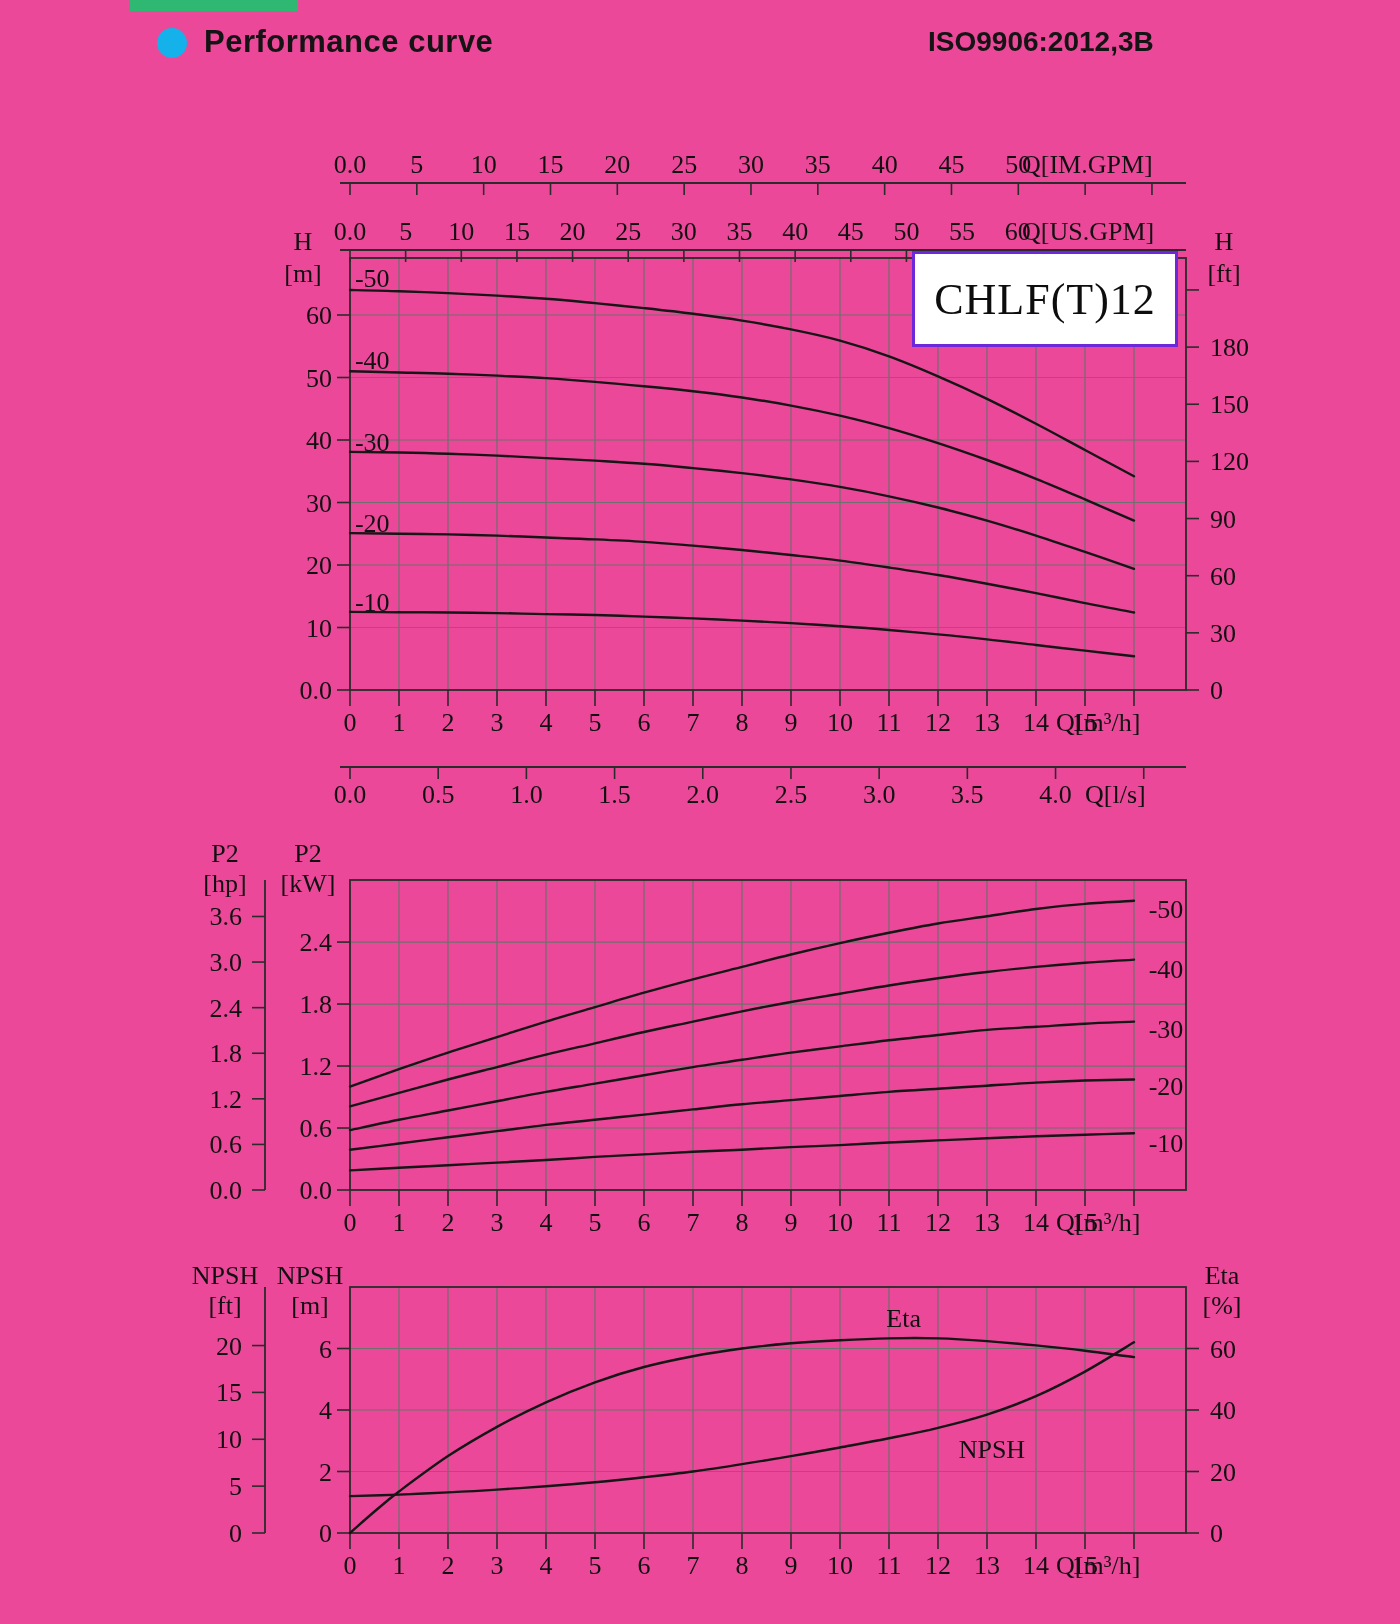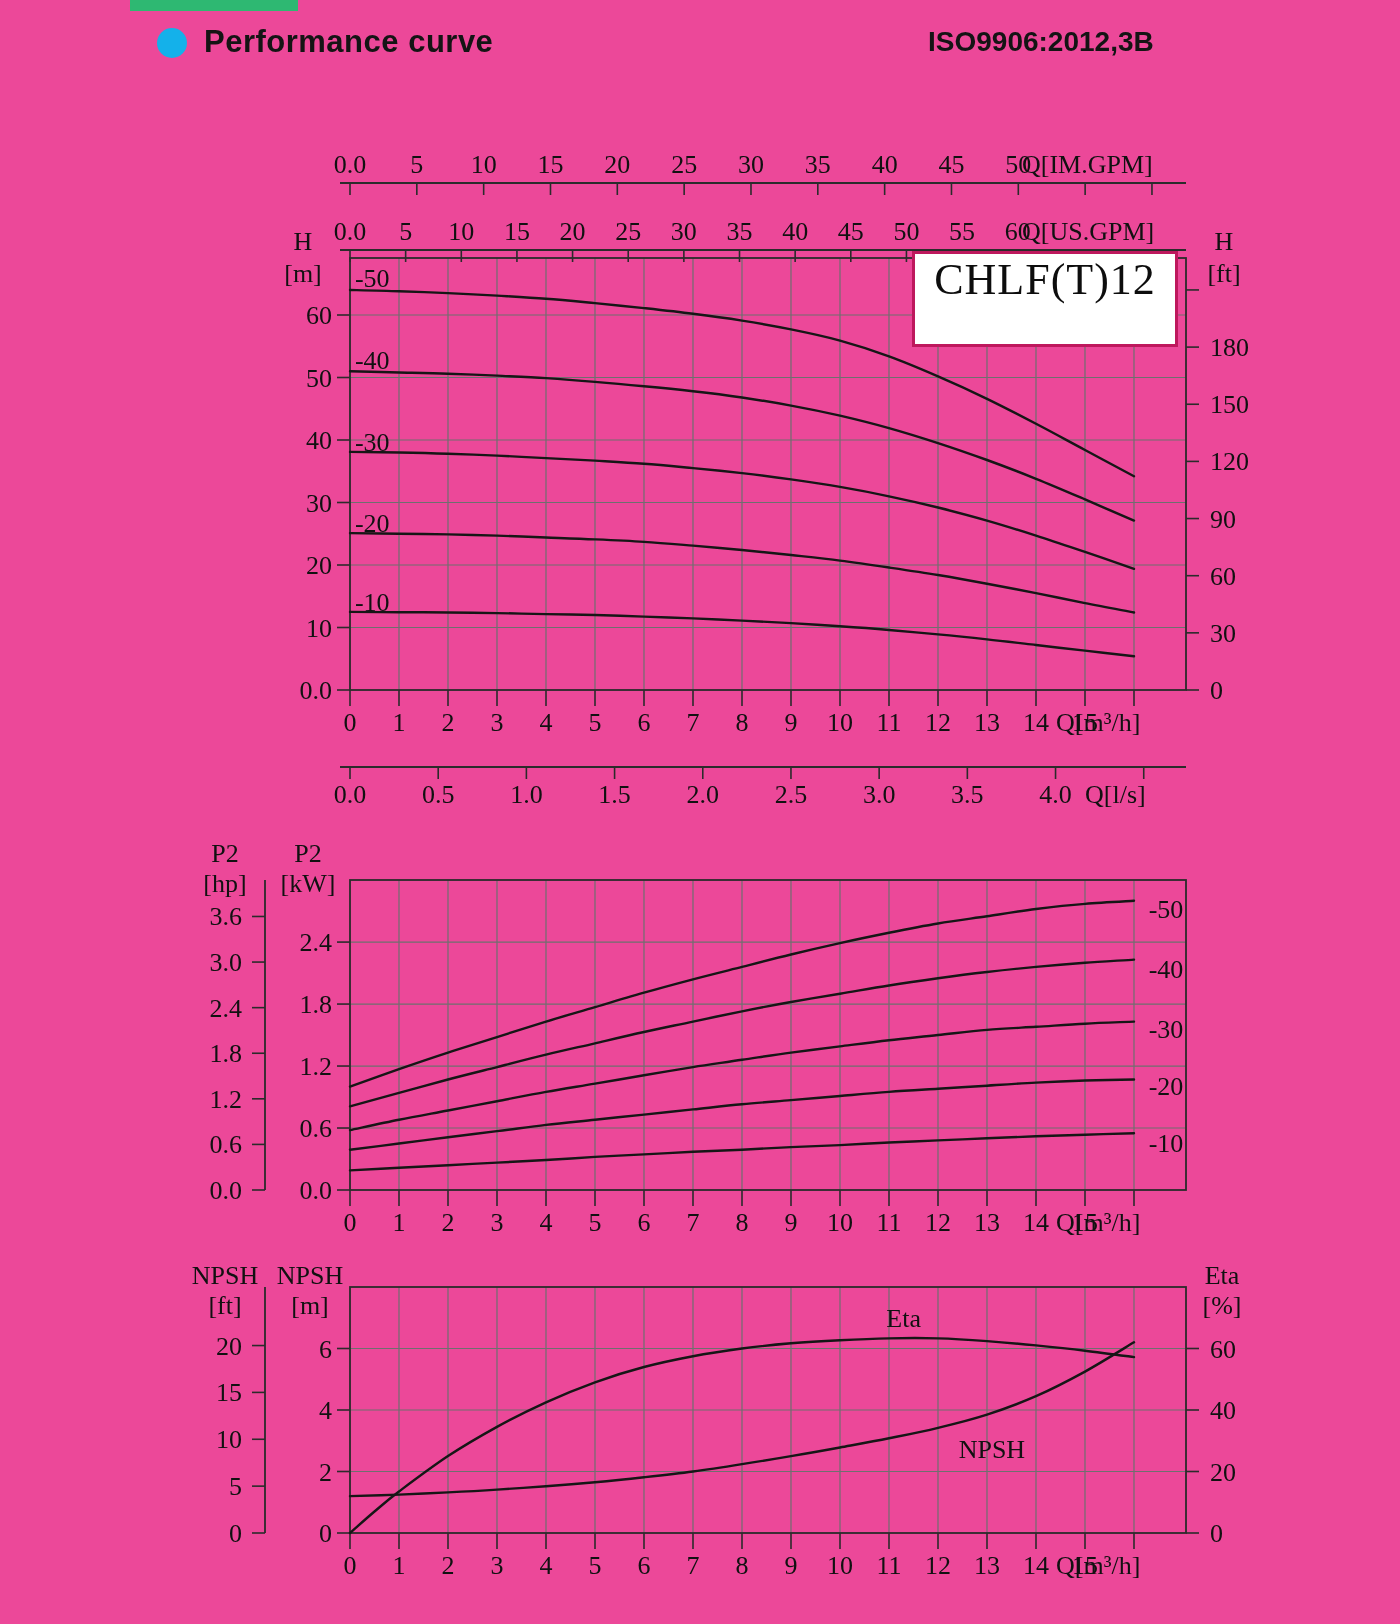--- a/index.html
+++ b/index.html
@@ -5,21 +5,21 @@
   html,body{margin:0;padding:0;background:#fff;}
   .page{position:relative;width:1400px;height:1624px;background:#ec4899;overflow:hidden;
         font-family:"Liberation Serif",serif;}
   .accent-bar{position:absolute;left:130px;top:0;width:168px;height:11px;background:#2eb872;}
   .bullet{position:absolute;left:157px;top:28px;width:30px;height:30px;border-radius:50%;background:#14b1ea;}
   .hdr-title{position:absolute;left:204px;top:24px;font-family:"Liberation Sans",sans-serif;
              font-weight:bold;font-size:31px;color:#141414;letter-spacing:.5px;}
   .hdr-std{position:absolute;left:928px;top:26px;font-family:"Liberation Sans",sans-serif;
            font-weight:bold;font-size:28px;color:#141414;text-align:center;}
   .model-box{position:absolute;left:912px;top:251px;width:260px;height:90px;background:#ffffff;
-             border:3px solid #be185d;display:flex;justify-content:center;
+             border:3px solid #6d28d9;display:flex;align-items:center;justify-content:center;
              font-size:44px;color:#0d0d0d;z-index:3;letter-spacing:1px;}
   svg.charts{position:absolute;left:0;top:0;z-index:2;}
   svg text{font-family:"Liberation Serif",serif;fill:#111;}
   .t26{font-size:26px;}
   .grid{stroke:#6f6f6f;stroke-width:1.2;}
   .frame{stroke:#2b2b2b;stroke-width:1.8;fill:none;}
   .axl{stroke:#2b2b2b;stroke-width:1.8;}
   .tick{stroke:#2b2b2b;stroke-width:1.6;}
   .curve{stroke:#161616;stroke-width:2.4;fill:none;stroke-linecap:round;}
 </style>

